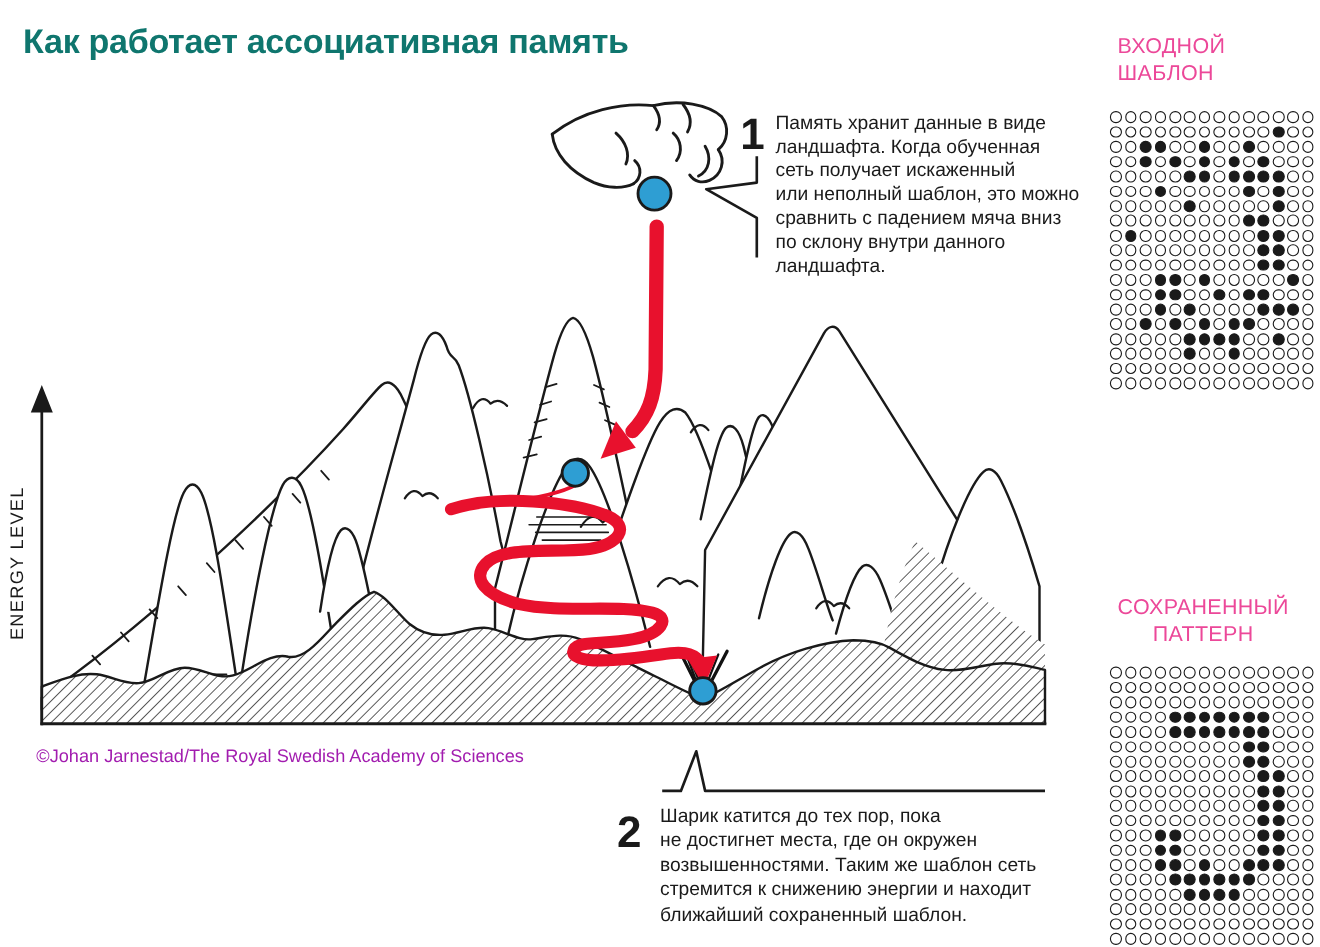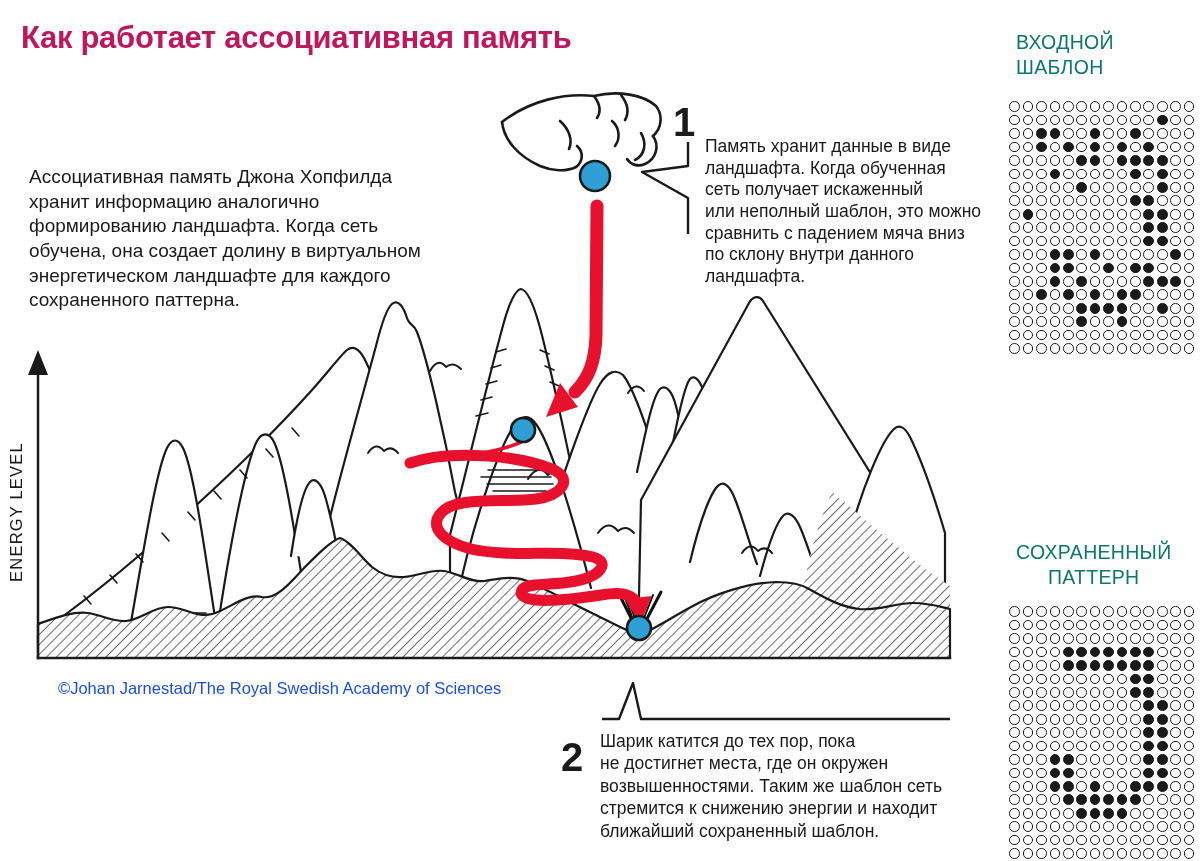--- a/index.html
+++ b/index.html
@@ -1,31 +1,31 @@
 <!DOCTYPE html>
 <html><head>
 <meta charset="utf-8">
 <style>
   html,body{margin:0;padding:0;background:#ffffff;}
   #canvas{position:relative;width:1200px;height:861px;background:#fff;overflow:hidden;
           font-family:"Liberation Sans", sans-serif;color:#1a1a1a;}
   #art{position:absolute;left:0;top:0;}
   .abs{position:absolute;}
   .preline{white-space:pre-line;}
-  #title{left:21px;top:20px;font-size:31px;font-weight:800;letter-spacing:-0.3px;color:#be185d;}
+  #title{left:21px;top:20px;font-size:31px;font-weight:800;letter-spacing:-0.3px;color:#0f766e;}
   #intro{left:29px;top:165px;width:440px;font-size:19px;line-height:1.30;}
   .step-num{font-size:40px;font-weight:800;line-height:1;color:#1a1a1a;}
   #step1-num{left:673px;top:102px;}
-  #step1-text{left:705px;top:101px;width:320px;font-size:17.5px;line-height:1.24;margin-top:35px;}
+  #step1-text{left:705px;top:101px;width:320px;font-size:17.5px;line-height:1.24;}
   #step2-num{left:561px;top:737px;}
   #step2-text{left:600px;top:730px;width:400px;font-size:17.5px;line-height:1.28;}
-  #credit{left:33px;top:679px;font-size:16.5px;color:#1d4ed8;margin-left:25px;}
+  #credit{left:33px;top:679px;font-size:16.5px;color:#a21caf;}
   #energy-label{left:16px;top:512px;transform:translate(-50%,-50%) rotate(-90deg);
                 font-size:16.5px;letter-spacing:1.2px;white-space:nowrap;font-weight:500;}
-  .pattern-label{left:1016px;font-size:19.5px;line-height:1.27;letter-spacing:0.3px;color:#0f766e;}
+  .pattern-label{left:1016px;font-size:19.5px;line-height:1.27;letter-spacing:0.3px;color:#ec4899;}
   #input-label{top:30px;}
   #stored-label{top:540px;text-align:center;}
   .dotgrid{left:1008px;}
   #input-grid{top:100px;}
   #stored-grid{top:605px;}
   .dotrow{display:flex;height:13.45px;}
   .dot{width:10.7px;height:10.7px;border:1.7px solid #1a1a1a;border-radius:50%;
        box-sizing:border-box;margin:1.37px;background:#fff;flex:none;}
   .dot.filled{background:#1a1a1a;}
 </style>
@@ -111,26 +111,20 @@
       <path d="M653,136 C660,146 656,159 645,164 C638,167 631,165 627,159"></path>
       <path d="M641,133 C647,143 645,155 635,160"></path>
       <path d="M612,121 C619,127 621,138 615,146"></path>
       <path d="M502,122 C504,140 518,156 540,166 C552,171 566,172 576,167"></path>
       <path d="M576,167 C583,162 584,152 577,146"></path>
       <path d="M560,121 C569,129 573,140 569,149"></path>
     </g>
   </svg>
 
   <div class="abs" id="title">Как работает ассоциативная память</div>
-  <div class="abs preline" id="intro">Ассоциативная память Джона Хопфилда
-хранит информацию аналогично
-формированию ландшафта. Когда сеть
-обучена, она создает долину в виртуальном
-энергетическом ландшафте для каждого
-сохраненного паттерна.</div>
 
   <div class="abs step-num" id="step1-num">1</div>
   <div class="abs preline" id="step1-text">Память хранит данные в виде
 ландшафта. Когда обученная
 сеть получает искаженный
 или неполный шаблон, это можно
 сравнить с падением мяча вниз
 по склону внутри данного
 ландшафта.</div>
 

